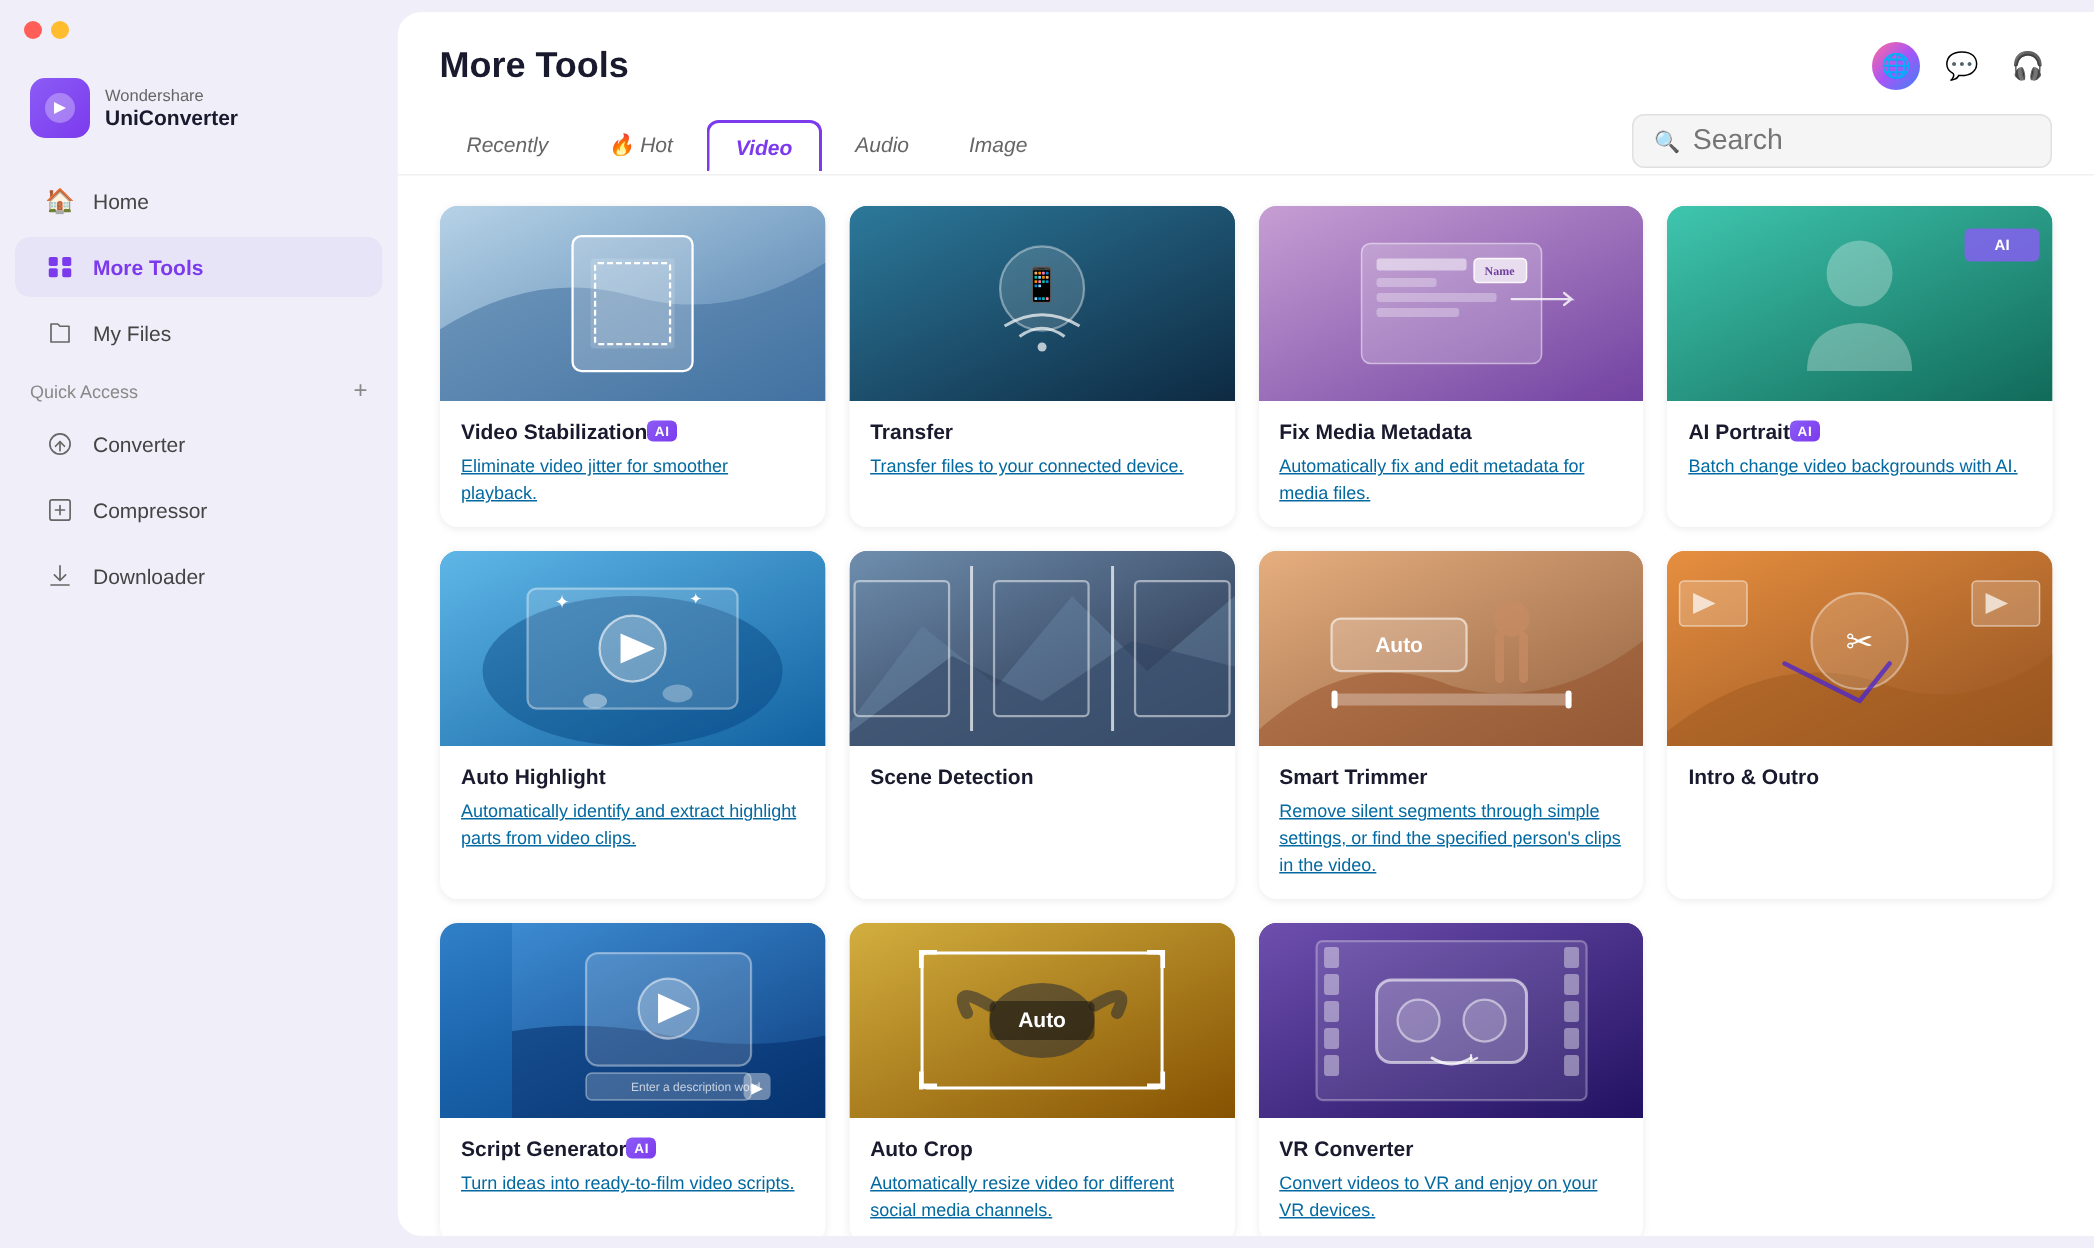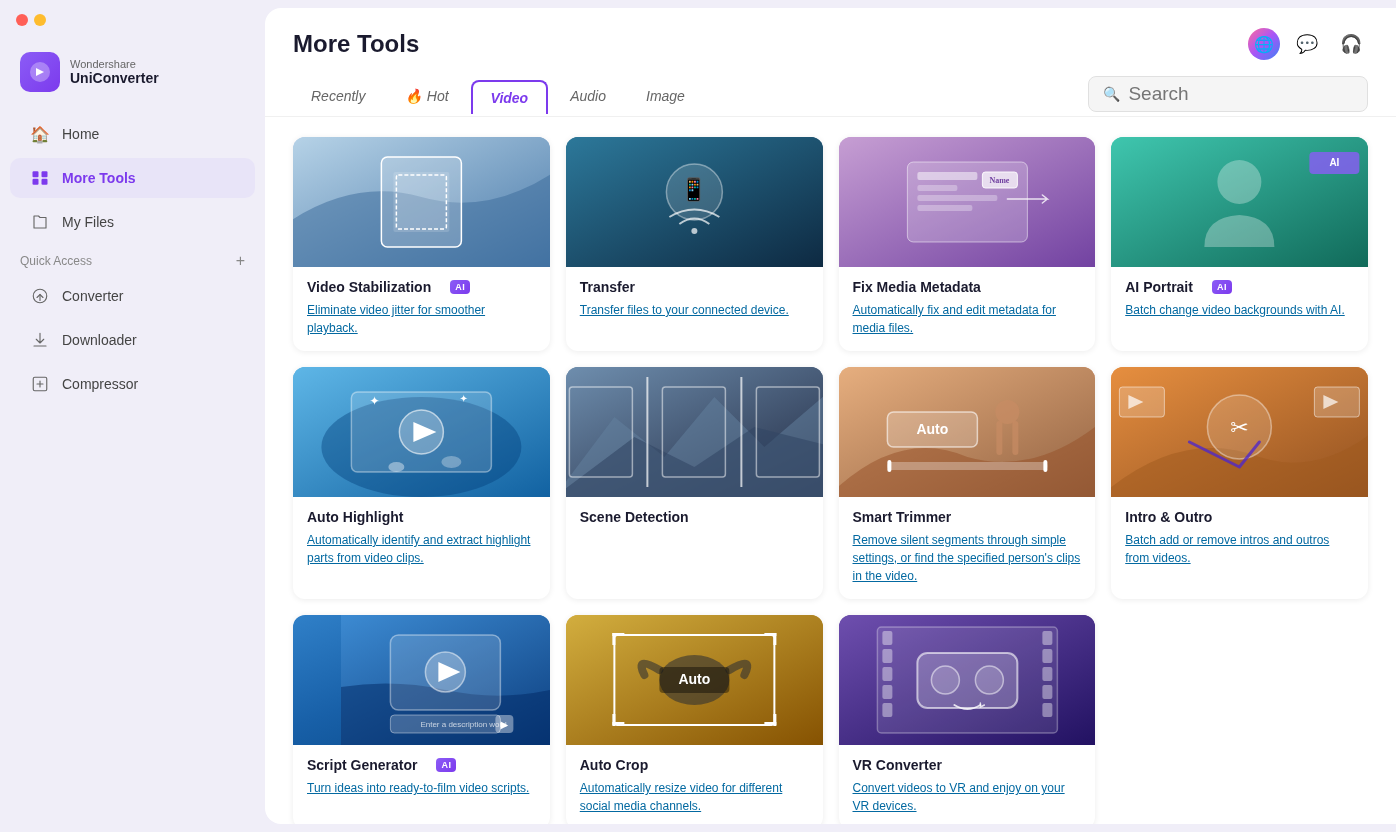--- a/index.html
+++ b/index.html
@@ -260,21 +260,21 @@
     .card-body {
       padding: 12px 14px 14px;
     }
     .card-title {
       font-size: 14px;
       font-weight: 600;
       color: #1a1a2e;
       margin-bottom: 6px;
       display: flex;
       align-items: center;
-      gap: 19px;
+      gap: 0;
     }
     .ai-badge {
       background: linear-gradient(135deg, #8b5cf6, #7c3aed);
       color: white;
       font-size: 9px;
       font-weight: 700;
       padding: 2px 5px;
       border-radius: 4px;
       letter-spacing: 0.5px;
     }
@@ -433,35 +433,35 @@
         <path d="M8 14 L12 10 L16 14" stroke="#666" stroke-width="1.5" fill="none" stroke-linecap="round"></path>
         <path d="M12 10 L12 18" stroke="#666" stroke-width="1.5" stroke-linecap="round"></path>
       </svg>
     </span>
     <span>Converter</span>
   </div>
 
   <div class="nav-item">
     <span class="nav-icon">
       <svg width="18" height="18" viewBox="0 0 24 24" fill="none">
+        <rect x="3" y="3" width="18" height="18" rx="2" stroke="#666" stroke-width="1.5" fill="none"></rect>
+        <path d="M8 12 L16 12 M12 8 L12 16" stroke="#666" stroke-width="1.5" stroke-linecap="round"></path>
+      </svg>
+    </span>
+    <span>Compressor</span>
+  </div>
+
+  <div class="nav-item">
+    <span class="nav-icon">
+      <svg width="18" height="18" viewBox="0 0 24 24" fill="none">
         <path d="M12 3 L12 15 M7 11 L12 16 L17 11" stroke="#666" stroke-width="1.5" fill="none" stroke-linecap="round" stroke-linejoin="round"></path>
         <path d="M4 20 L20 20" stroke="#666" stroke-width="1.5" stroke-linecap="round"></path>
       </svg>
     </span>
     <span>Downloader</span>
-  </div>
-
-  <div class="nav-item">
-    <span class="nav-icon">
-      <svg width="18" height="18" viewBox="0 0 24 24" fill="none">
-        <rect x="3" y="3" width="18" height="18" rx="2" stroke="#666" stroke-width="1.5" fill="none"></rect>
-        <path d="M8 12 L16 12 M12 8 L12 16" stroke="#666" stroke-width="1.5" stroke-linecap="round"></path>
-      </svg>
-    </span>
-    <span>Compressor</span>
   </div>
 </div>
 
 <div class="main">
   <div class="main-header">
     <h1 class="main-title">More Tools</h1>
     <div class="header-actions">
       <div class="avatar">🌐</div>
       <button class="header-icon-btn">💬</button>
       <button class="header-icon-btn">🎧</button>
@@ -712,21 +712,20 @@
             <rect x="215" y="20" width="45" height="30" rx="3" fill="rgba(255,255,255,0.2)" stroke="rgba(255,255,255,0.5)" stroke-width="1"></rect>
             <path d="M224 28 L224 42 L239 35Z" fill="rgba(255,255,255,0.7)"></path>
 
             <path d="M90 75 L140 100 L160 75" stroke="rgba(80,40,200,0.8)" stroke-width="3" fill="none" stroke-linecap="round" stroke-linejoin="round" marker-end="url(#arr)"></path>
           </svg>
         </div>
         <div class="card-body">
           <div class="card-title">
             <span>Intro &amp; Outro</span>
           </div>
-          <div class="card-desc">Batch add or remove intros and outros from videos.</div>
         </div>
       </div>
 
       <div class="card">
         <div class="card-thumbnail thumb-script">
           <svg width="100%" height="130" viewBox="0 0 280 130" preserveAspectRatio="xMidYMid slice">
             <defs>
               <linearGradient id="g9" x1="0%" y1="0%" x2="100%" y2="100%">
                 <stop offset="0%" style="stop-color:#4090d8"></stop>
                 <stop offset="100%" style="stop-color:#083878"></stop>

